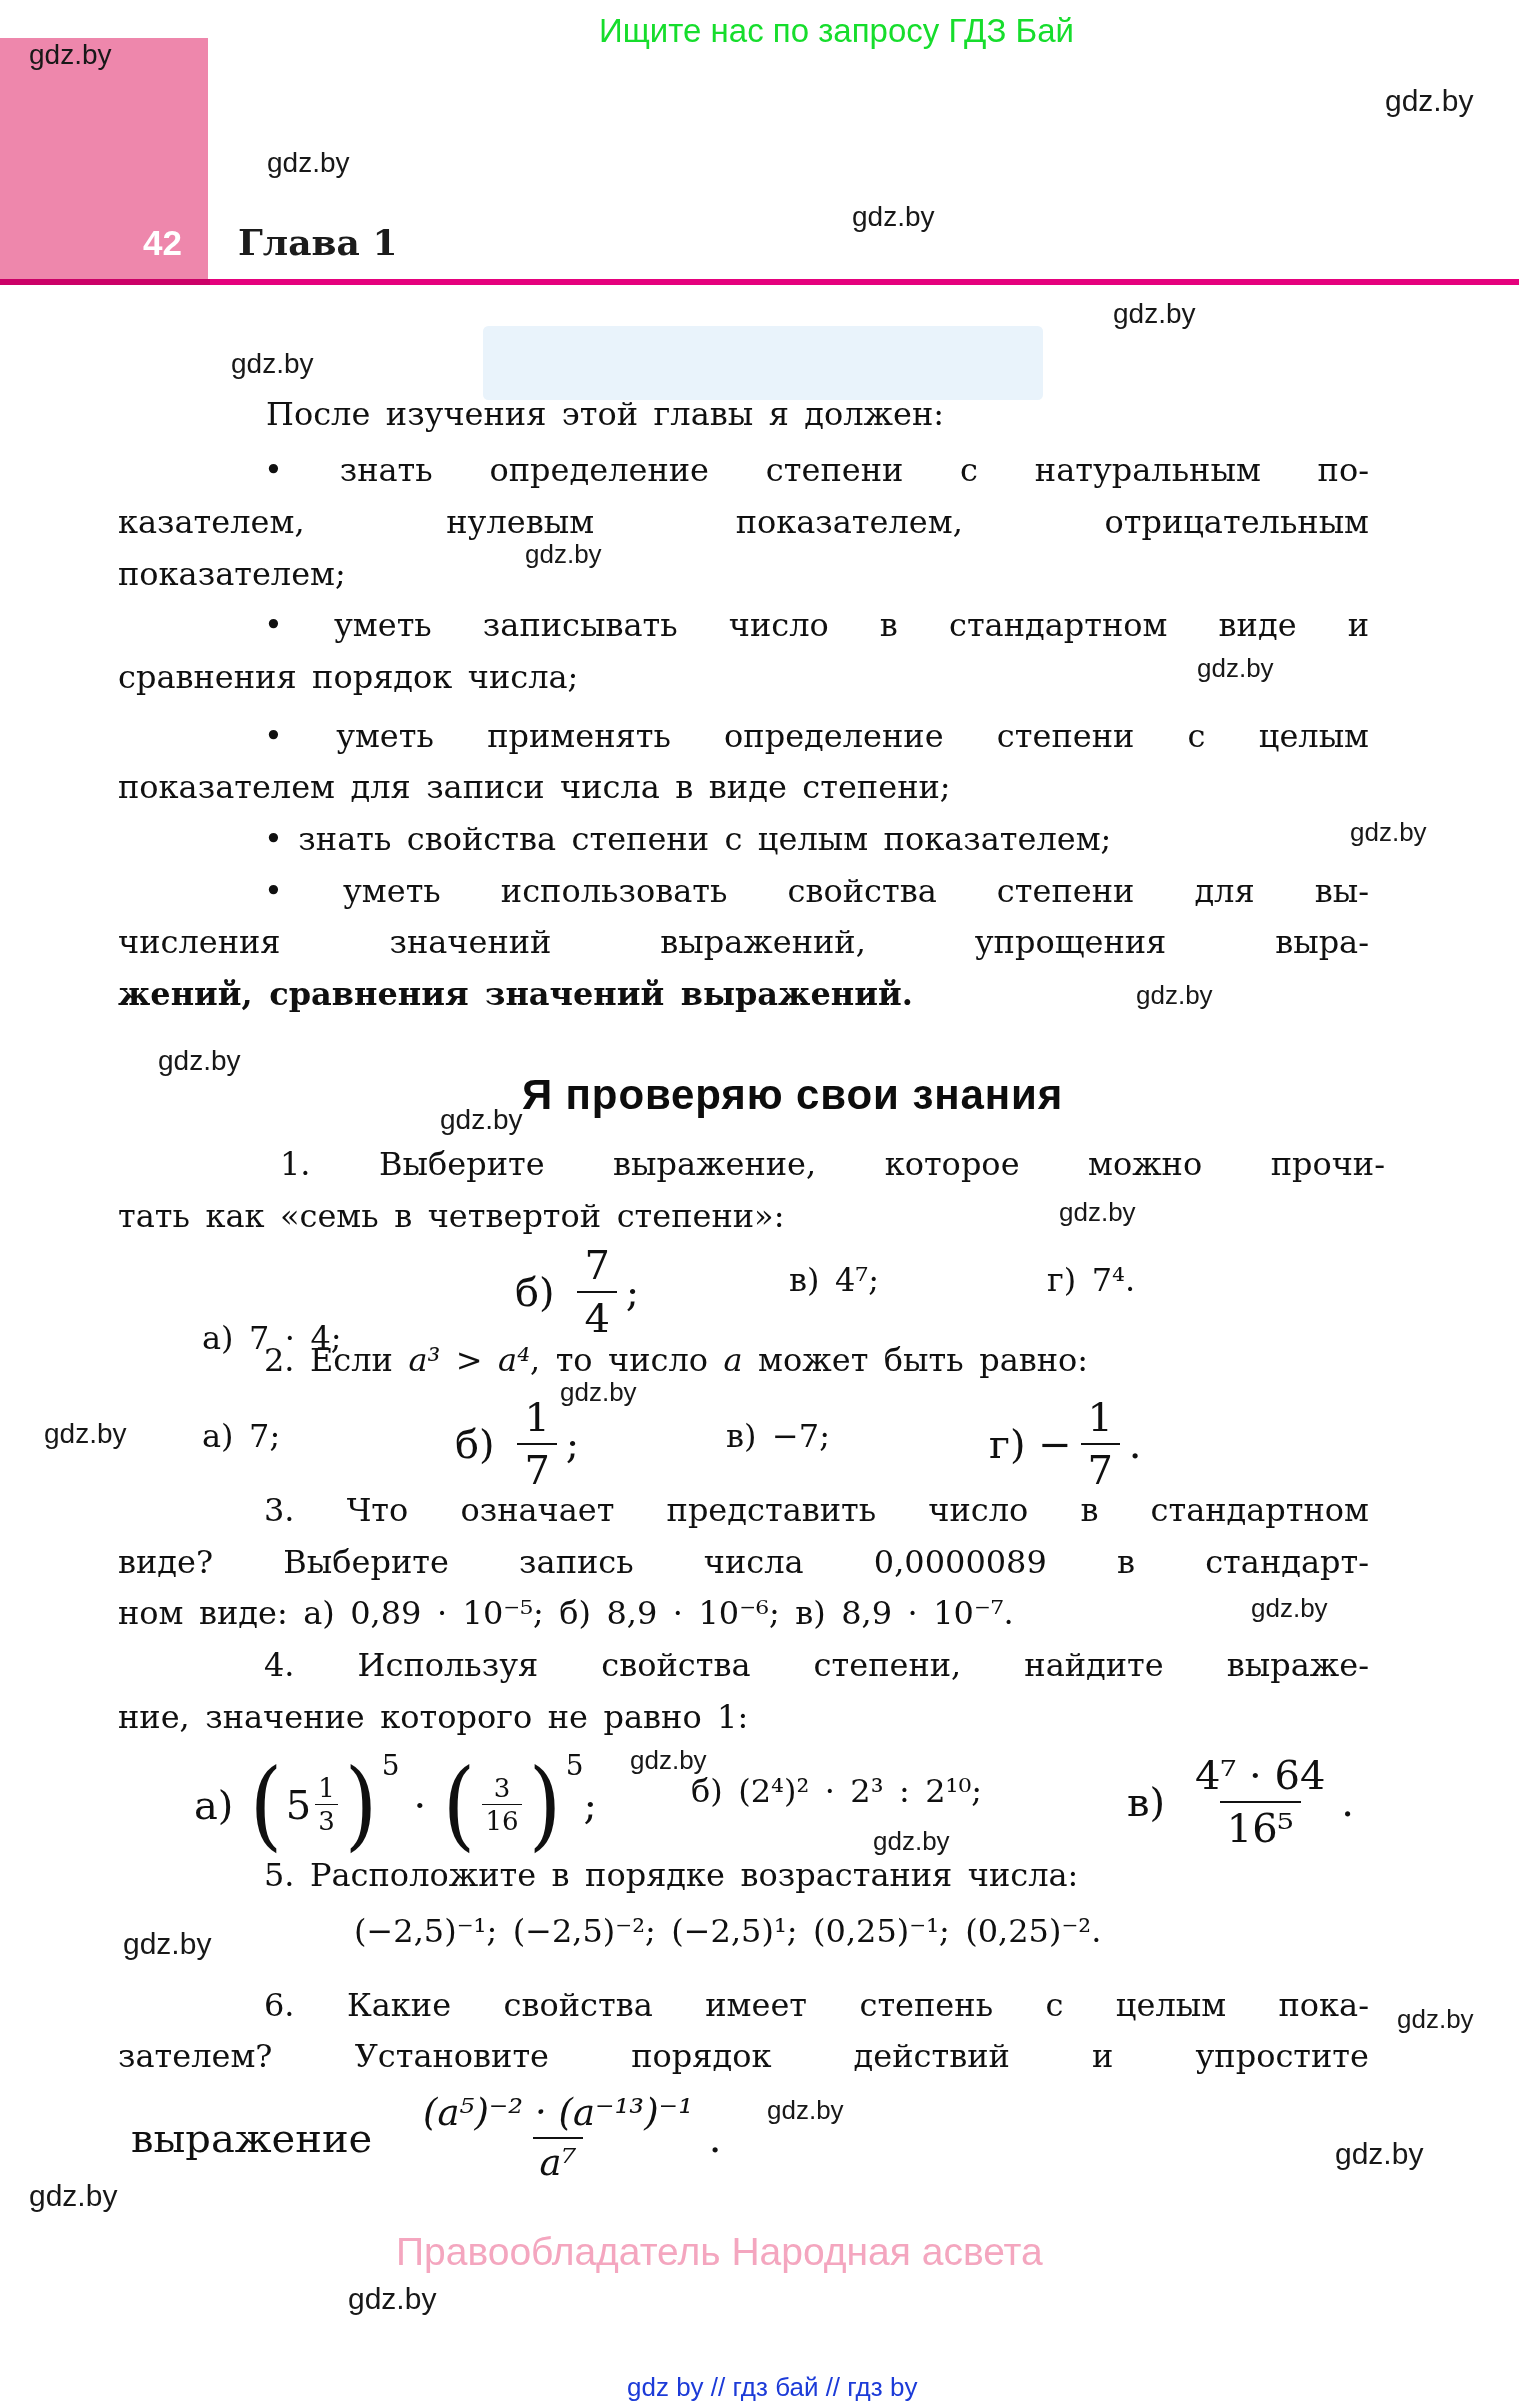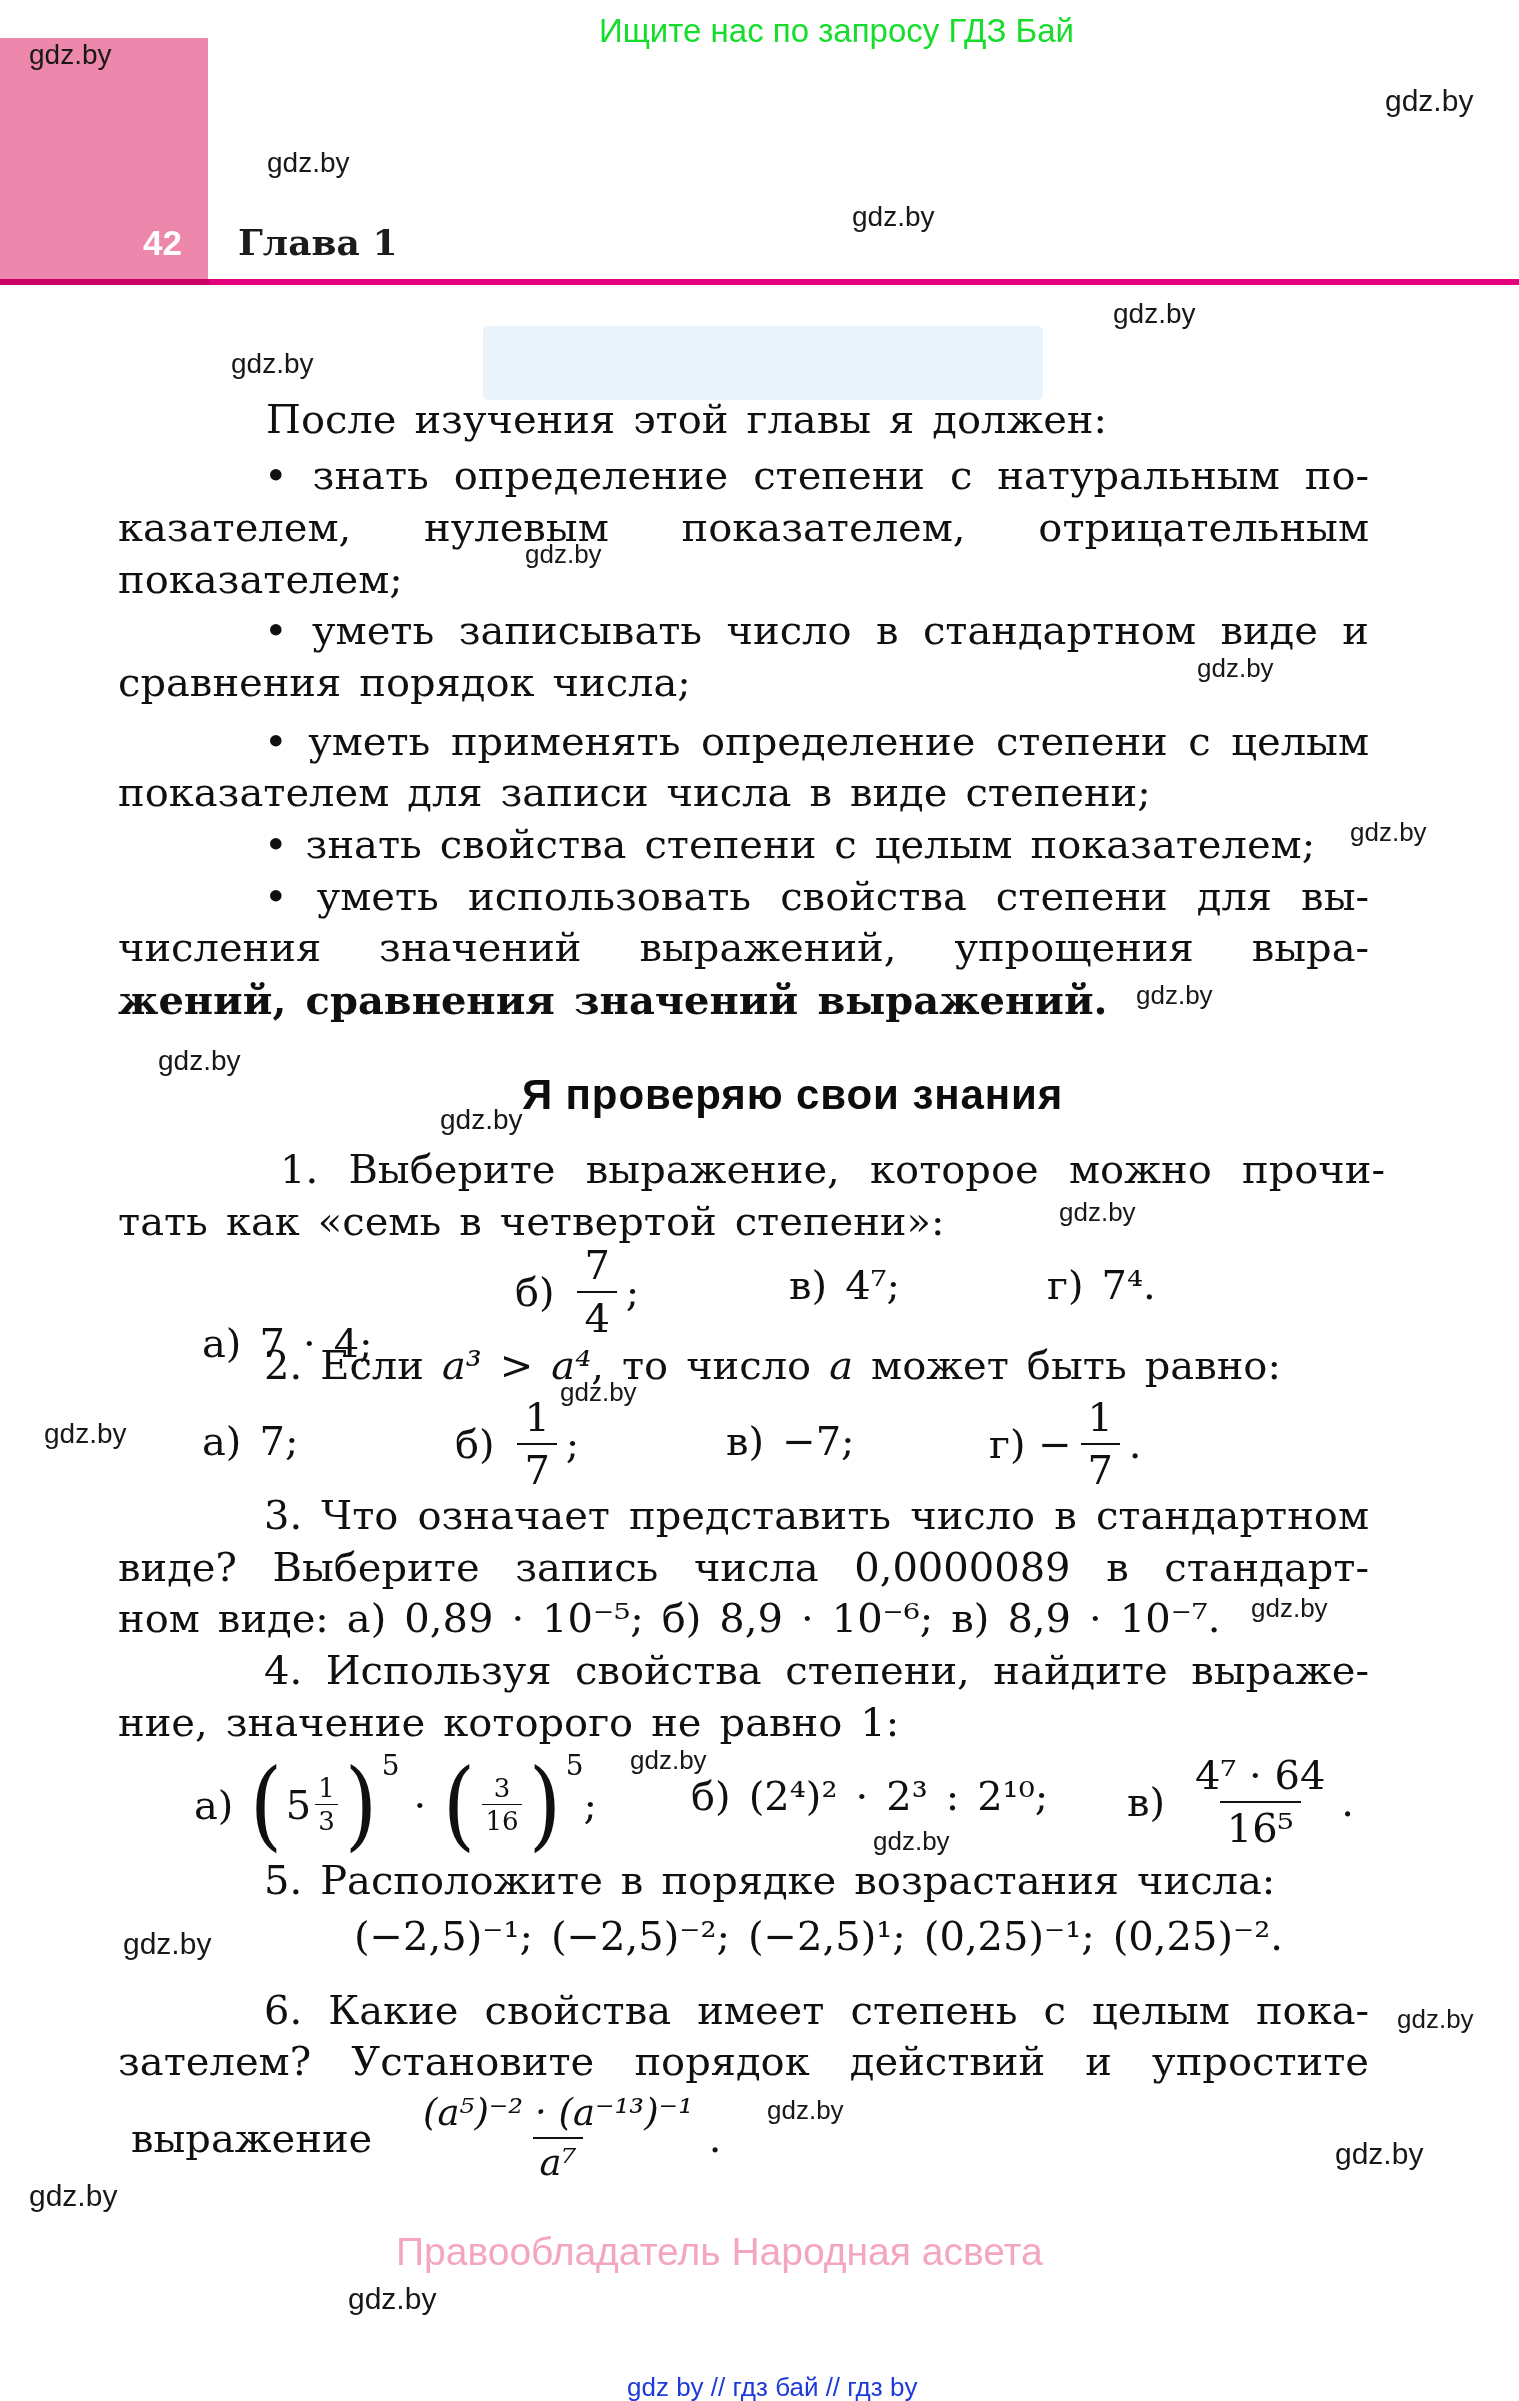--- a/index.html
+++ b/index.html
@@ -1,20 +1,20 @@
 <!DOCTYPE html>
 <html style="font-size:14px"><head>
 <meta charset="utf-8">
 <style>
   html,body{margin:0;padding:0;background:#ffffff;}
   .page{position:relative;width:1519px;height:2401px;background:#ffffff;overflow:hidden;}
 
   
   .t{position:absolute;font-family:"DejaVu Serif","Liberation Serif",serif;
-     font-size:40px;line-height:1.18;color:#101010;white-space:nowrap;word-spacing:5.3px;}
+     font-size:32px;line-height:1.18;color:#101010;white-space:nowrap;word-spacing:5.3px;}
   .just{white-space:normal;text-align:justify;text-align-last:justify;word-spacing:normal;}
 
   
   .wm{position:absolute;font-family:"Liberation Sans",sans-serif;color:#181818;white-space:nowrap;}
 
   .promo{position:absolute;left:599px;top:12.3px;font-family:"Liberation Sans",sans-serif;
          font-size:33px;color:#16dd2c;white-space:nowrap;}
 
   .pink-box{position:absolute;left:0;top:38px;width:208px;height:242px;background:#ee87ac;}
   .page-num{position:absolute;left:143px;top:223px;font-family:"Liberation Sans",sans-serif;

